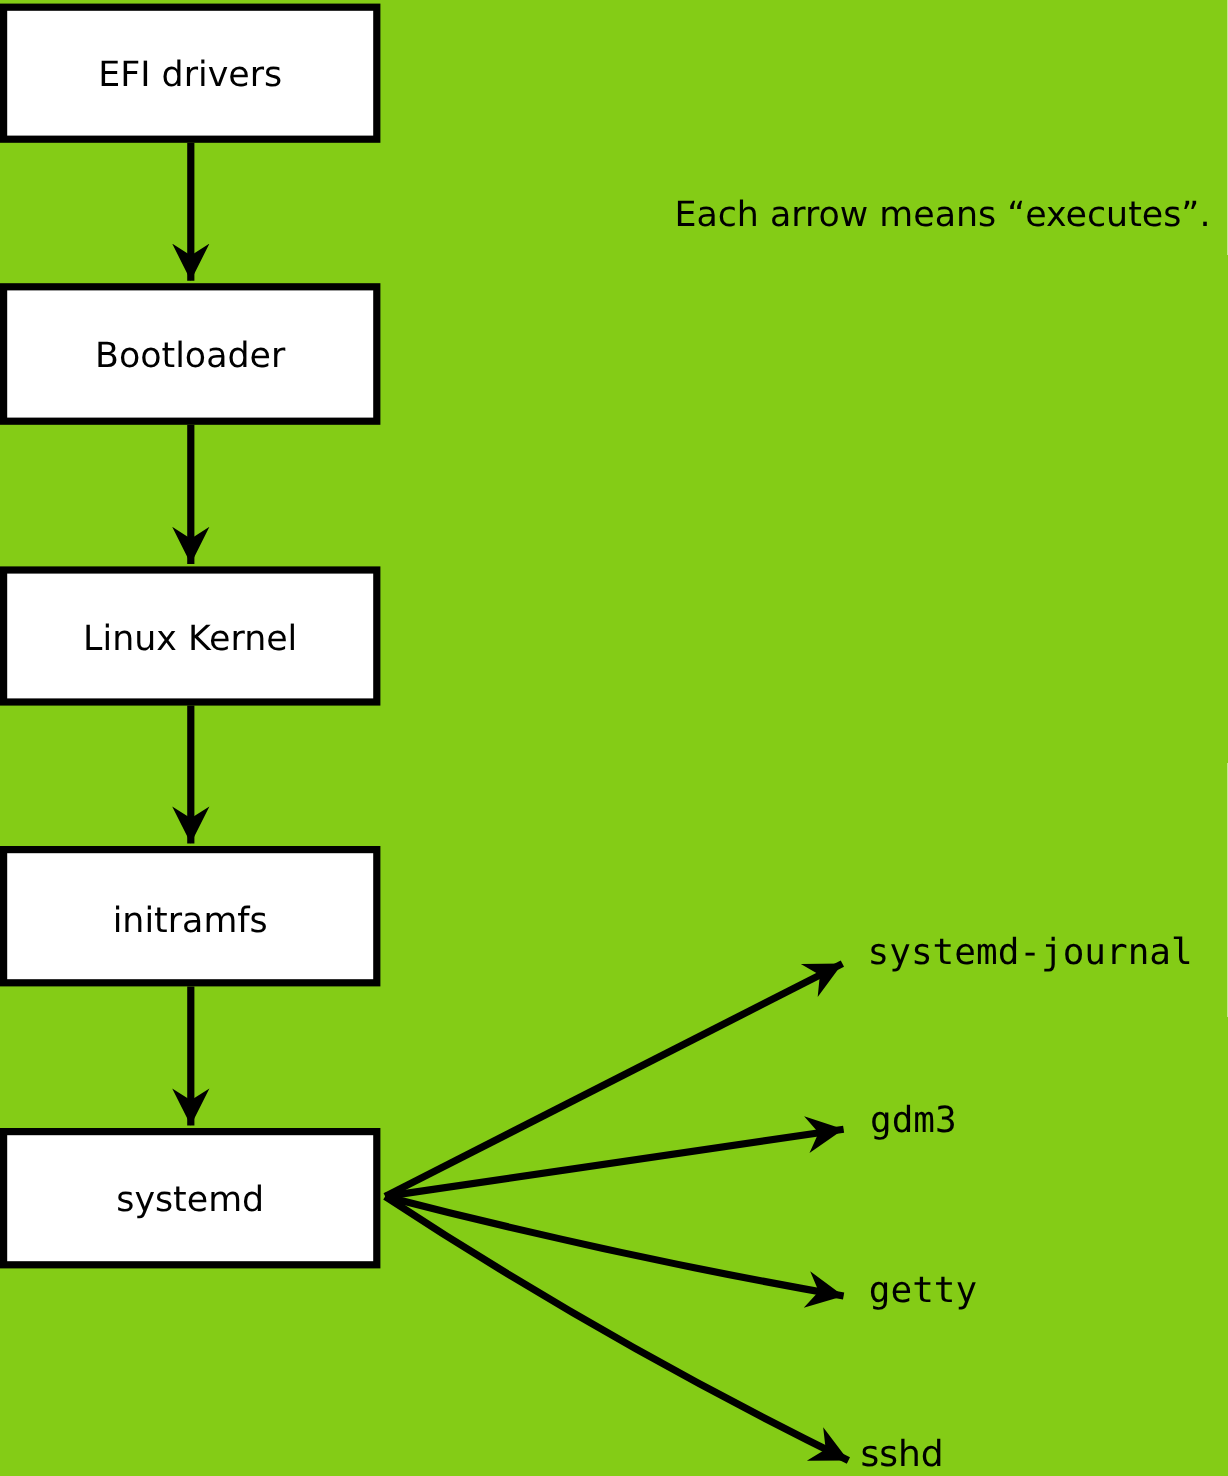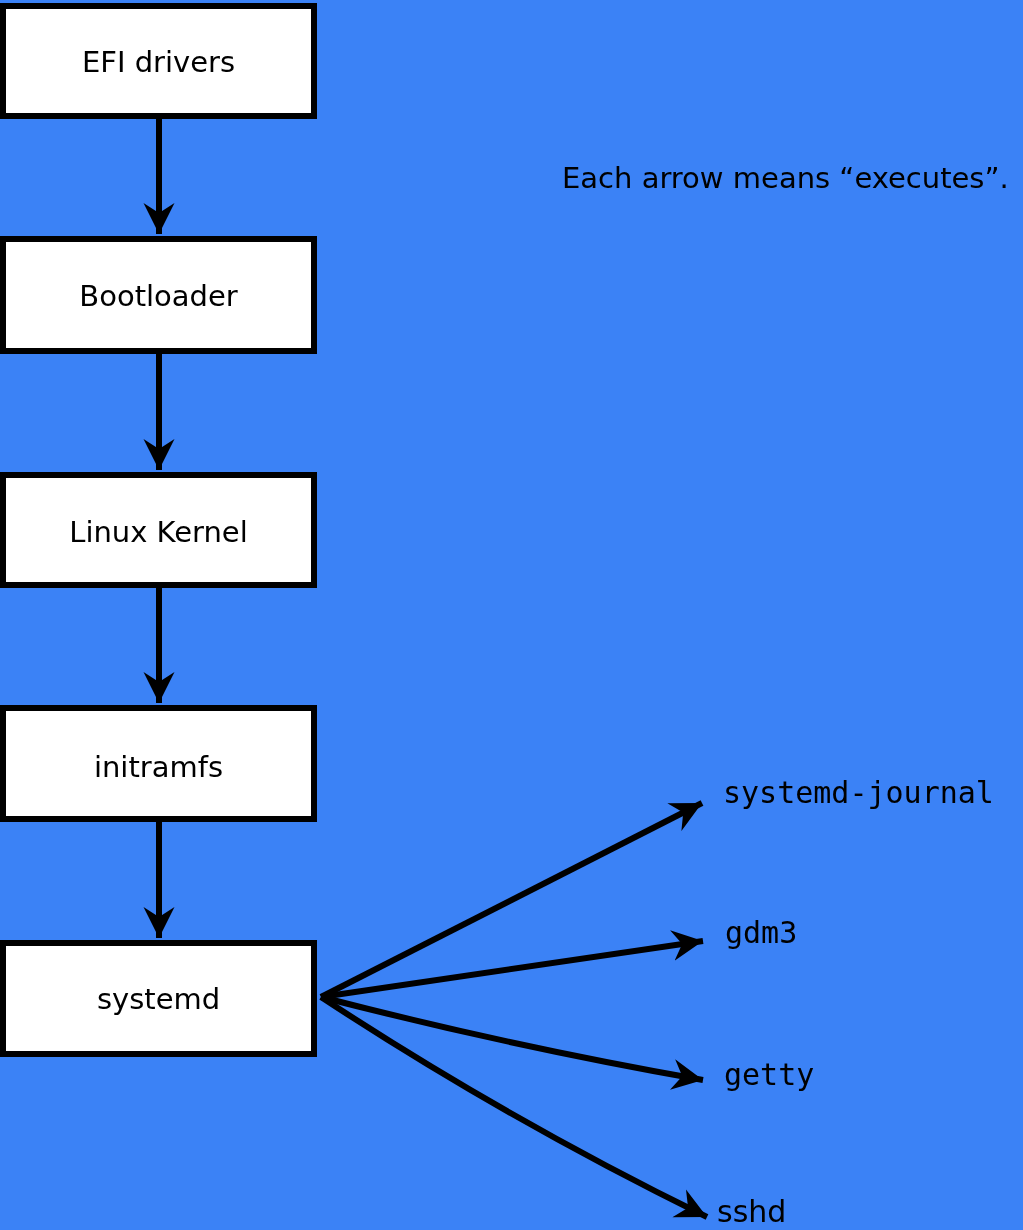--- a/index.html
+++ b/index.html
@@ -4,21 +4,21 @@
 <style>
   html, body {
     margin: 0;
     padding: 0;
     background: #ffffff;
   }
   .canvas {
     position: relative;
     width: 1023px;
     height: 1230px;
-    background: #3b82f6;
+    background: #84cc16;
     overflow: hidden;
   }
   svg {
     display: block;
   }
   .node rect {
     fill: #ffffff;
     stroke: #000000;
     stroke-width: 6;
   }

